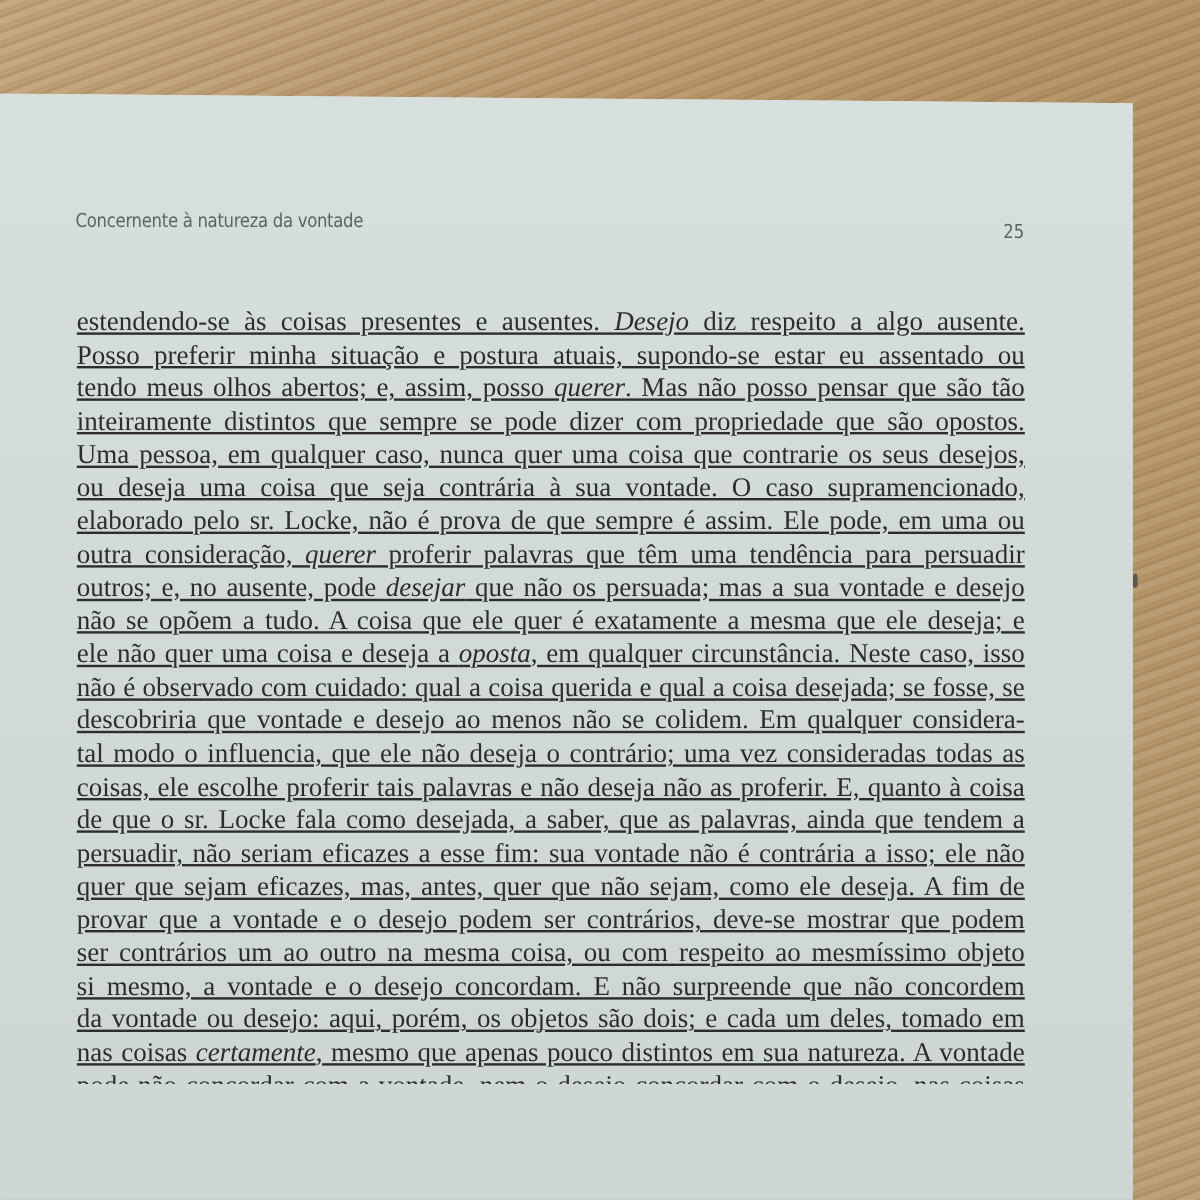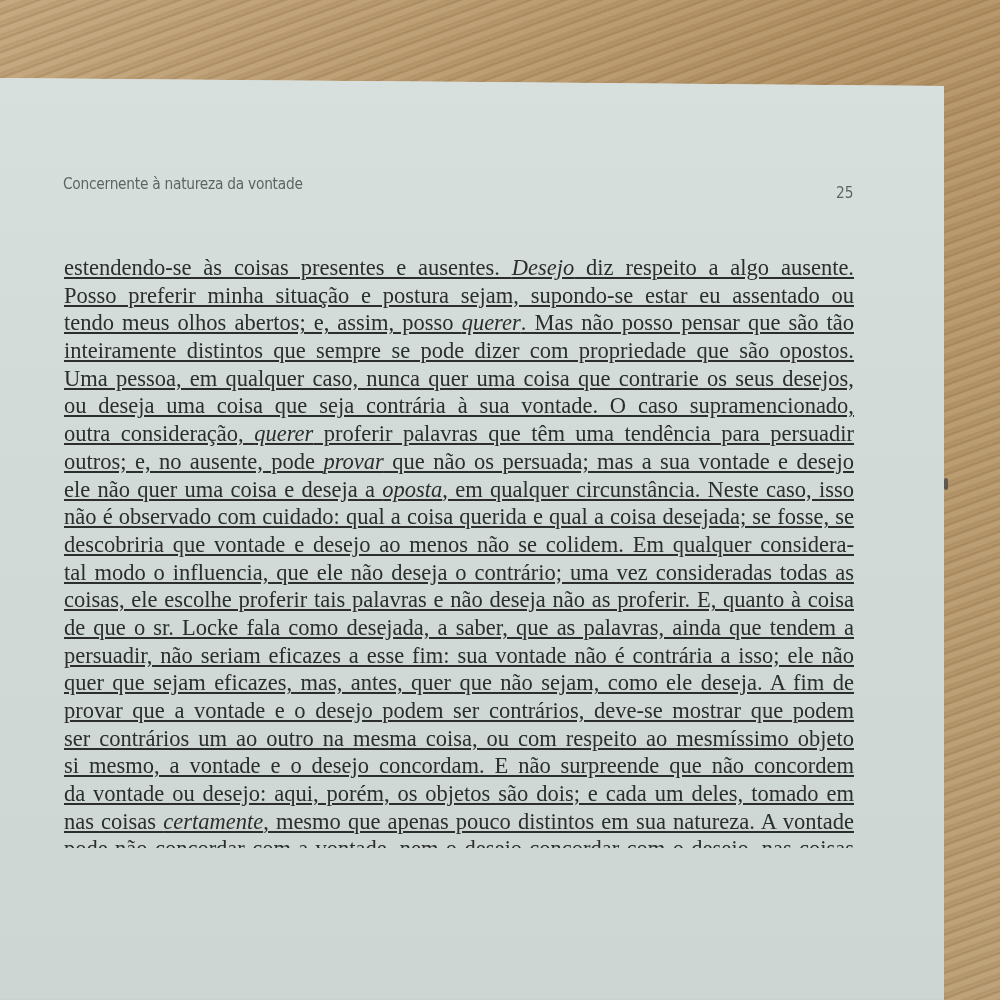--- a/index.html
+++ b/index.html
@@ -86,27 +86,29 @@
 </head>
 <body>
 
 <div class="wood-knot"></div>
 
 <div class="page">
   <div class="running-head">Concernente à natureza da vontade</div>
   <div class="page-number">25</div>
   <div class="body-text" id="body-text">
       <span class="line"><span>estendendo-se às coisas presentes e ausentes. </span><em>Desejo</em><span> diz respeito a algo ausente.</span></span>
-      <span class="line"><span>Posso preferir minha situação e postura sejam, supondo-se estar eu assentado ou</span></span>
+      <span class="line"><span>Posso preferir minha situação e postura atuais, supondo-se estar eu assentado ou</span></span>
       <span class="line"><span>tendo meus olhos abertos; e, assim, posso </span><em>querer</em><span>. Mas não posso pensar que são tão</span></span>
       <span class="line"><span>inteiramente distintos que sempre se pode dizer com propriedade que são opostos.</span></span>
       <span class="line"><span>Uma pessoa, em qualquer caso, nunca quer uma coisa que contrarie os seus desejos,</span></span>
       <span class="line"><span>ou deseja uma coisa que seja contrária à sua vontade. O caso supramencionado,</span></span>
+      <span class="line"><span>elaborado pelo sr. Locke, não é prova de que sempre é assim. Ele pode, em uma ou</span></span>
       <span class="line"><span>outra consideração, </span><em>querer</em><span> proferir palavras que têm uma tendência para persuadir</span></span>
-      <span class="line"><span>outros; e, no ausente, pode </span><em>provar</em><span> que não os persuada; mas a sua vontade e desejo</span></span>
+      <span class="line"><span>outros; e, no ausente, pode </span><em>desejar</em><span> que não os persuada; mas a sua vontade e desejo</span></span>
+      <span class="line"><span>não se opõem a tudo. A coisa que ele quer é exatamente a mesma que ele deseja; e</span></span>
       <span class="line"><span>ele não quer uma coisa e deseja a </span><em>oposta</em><span>, em qualquer circunstância. Neste caso, isso</span></span>
       <span class="line"><span>não é observado com cuidado: qual a coisa querida e qual a coisa desejada; se fosse, se</span></span>
       <span class="line"><span>descobriria que vontade e desejo ao menos não se colidem. Em qualquer considera-</span></span>
       <span class="line"><span>tal modo o influencia, que ele não deseja o contrário; uma vez consideradas todas as</span></span>
       <span class="line"><span>coisas, ele escolhe proferir tais palavras e não deseja não as proferir. E, quanto à coisa</span></span>
       <span class="line"><span>de que o sr. Locke fala como desejada, a saber, que as palavras, ainda que tendem a</span></span>
       <span class="line"><span>persuadir, não seriam eficazes a esse fim: sua vontade não é contrária a isso; ele não</span></span>
       <span class="line"><span>quer que sejam eficazes, mas, antes, quer que não sejam, como ele deseja. A fim de</span></span>
       <span class="line"><span>provar que a vontade e o desejo podem ser contrários, deve-se mostrar que podem</span></span>
       <span class="line"><span>ser contrários um ao outro na mesma coisa, ou com respeito ao mesmíssimo objeto</span></span>

